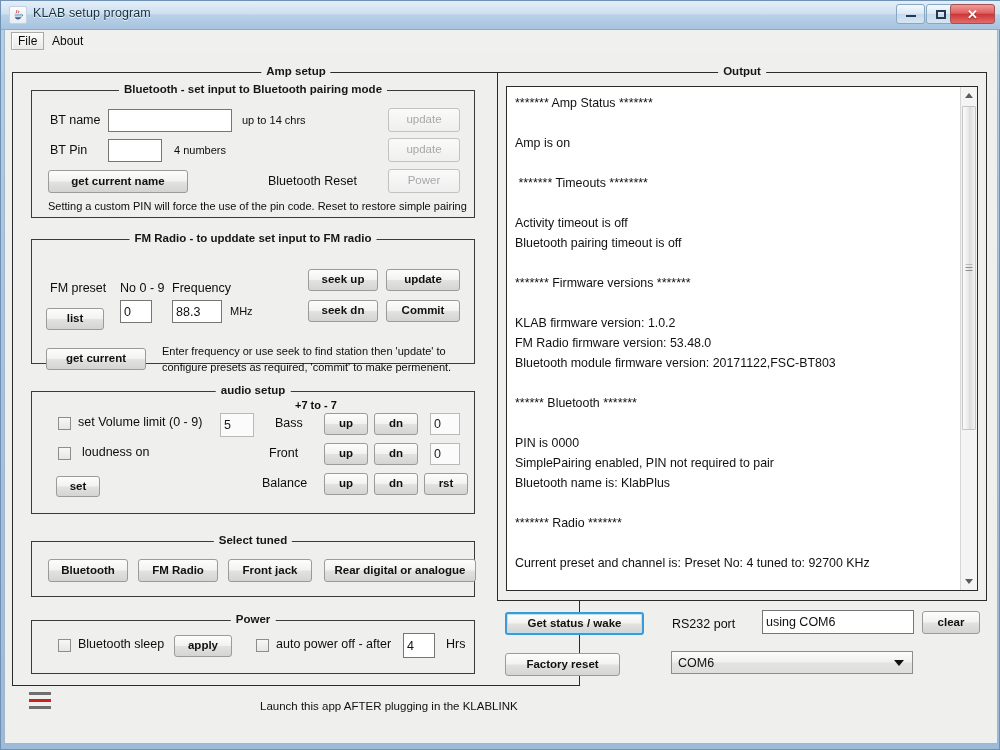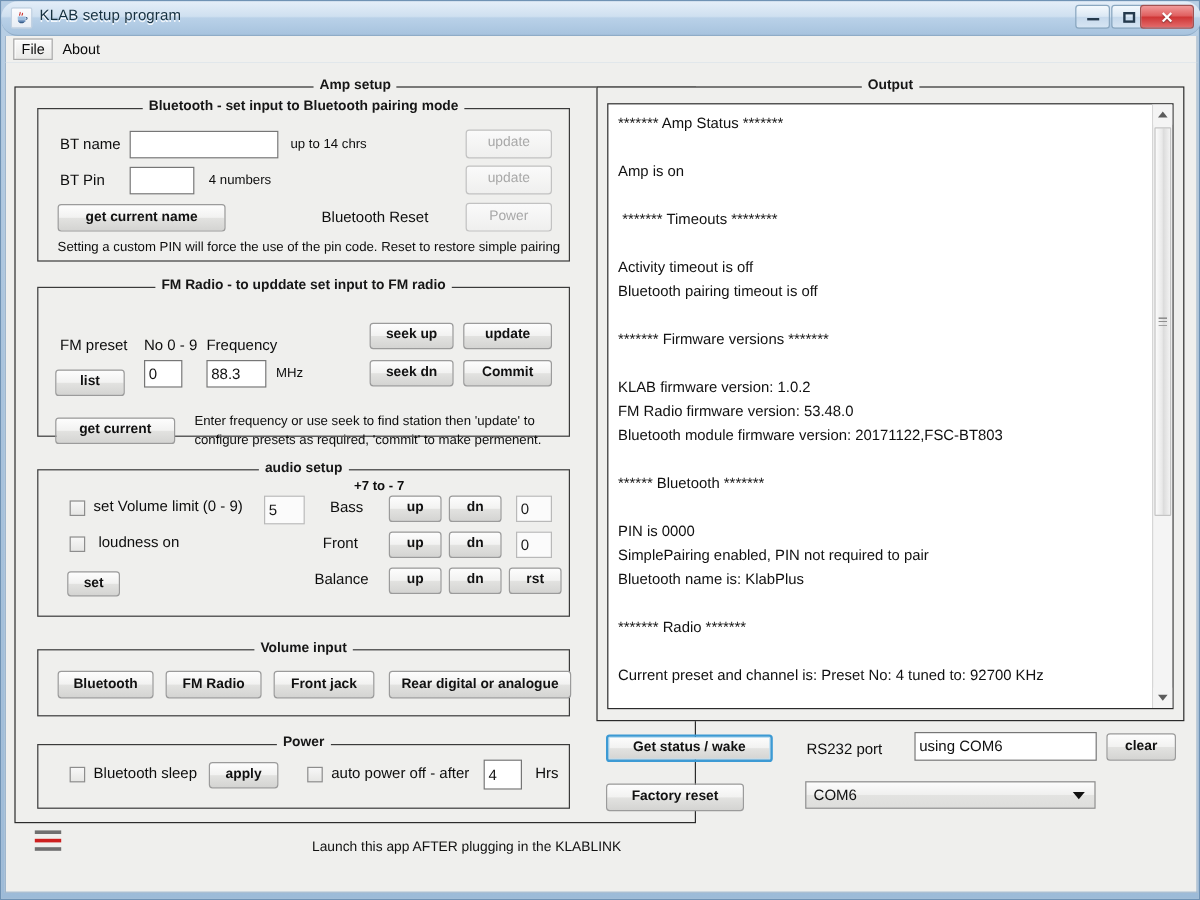--- a/index.html
+++ b/index.html
@@ -16,21 +16,20 @@
     position: absolute; left: 0; top: 0;
     width: 1000px; height: 750px;
     background: linear-gradient(to bottom, #b8cfe5 0%, #a9c4de 40%, #9dbbd8 100%);
     border: 1px solid #6f92b4;
     padding: 0;
   }
   #titlebar {
     position: absolute; left: 0; top: 0; width: 1000px; height: 29px;
     background: linear-gradient(to bottom, #e4eef8 0%, #cfe0f0 45%, #b9d1e8 50%, #a7c3de 100%);
     border-bottom: 1px solid #8facc7;
-    border-radius: 14px;
   }
   #title-icon {
     position: absolute; left: 8px; top: 5px; width: 18px; height: 18px;
     background: linear-gradient(to bottom,#fbfcfe,#e7edf4);
     border: 1px solid #c3d2e1; border-radius: 2px;
     display: flex; align-items: center; justify-content: center;
   }
   #title-text {
     position: absolute; left: 32px; top: 5px;
     font-size: 12.5px; color: #16303f; letter-spacing: .1px;
@@ -318,21 +317,21 @@
         <div class="btn" style="left:342px; top:51px; width:44px; height:22px;">dn</div>
         <div class="txt light" style="left:398px; top:51px; width:30px; height:22px;">0</div>
 
         <div class="lbl" style="left:230px; top:84px;">Balance</div>
         <div class="btn" style="left:292px; top:81px; width:44px; height:22px;">up</div>
         <div class="btn" style="left:342px; top:81px; width:44px; height:22px;">dn</div>
         <div class="btn" style="left:392px; top:81px; width:44px; height:22px;">rst</div>
       </div>
 
       <div class="group thin" style="left:18px; top:468px; width:444px; height:56px;">
-        <div class="gtitle">Volume input</div>
+        <div class="gtitle">Select tuned</div>
         <div class="btn" style="left:16px; top:17px; width:80px; height:23px;">Bluetooth</div>
         <div class="btn" style="left:106px; top:17px; width:80px; height:23px;">FM Radio</div>
         <div class="btn" style="left:196px; top:17px; width:84px; height:23px;">Front jack</div>
         <div class="btn" style="left:290px; top:17px; width:152px; height:23px; left:292px;">Rear digital or analogue</div>
       </div>
 
       <div class="group thin" style="left:18px; top:547px; width:444px; height:54px;">
         <div class="gtitle">Power</div>
         <div class="cbox" style="left:26px; top:18px;"></div>
         <div class="lbl" style="left:46px; top:16px;">Bluetooth sleep</div>

